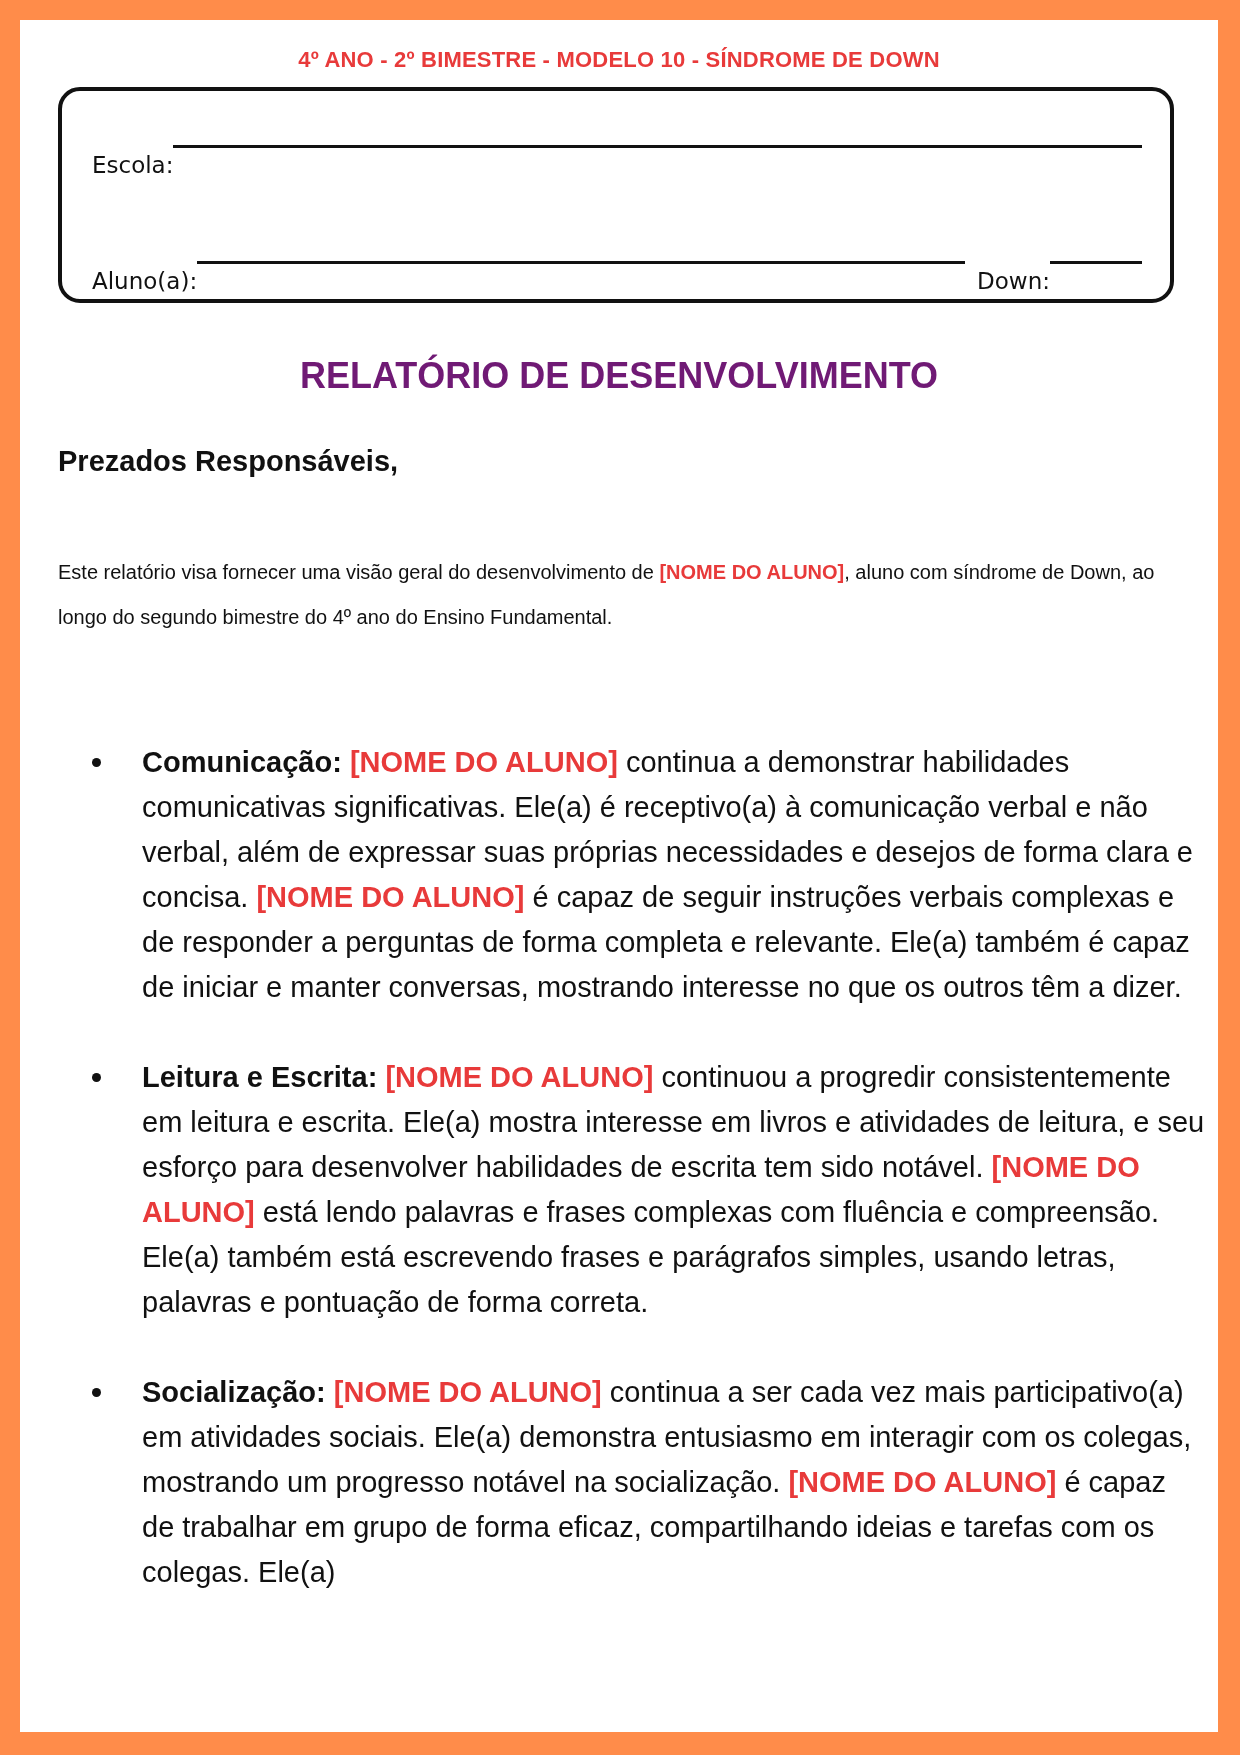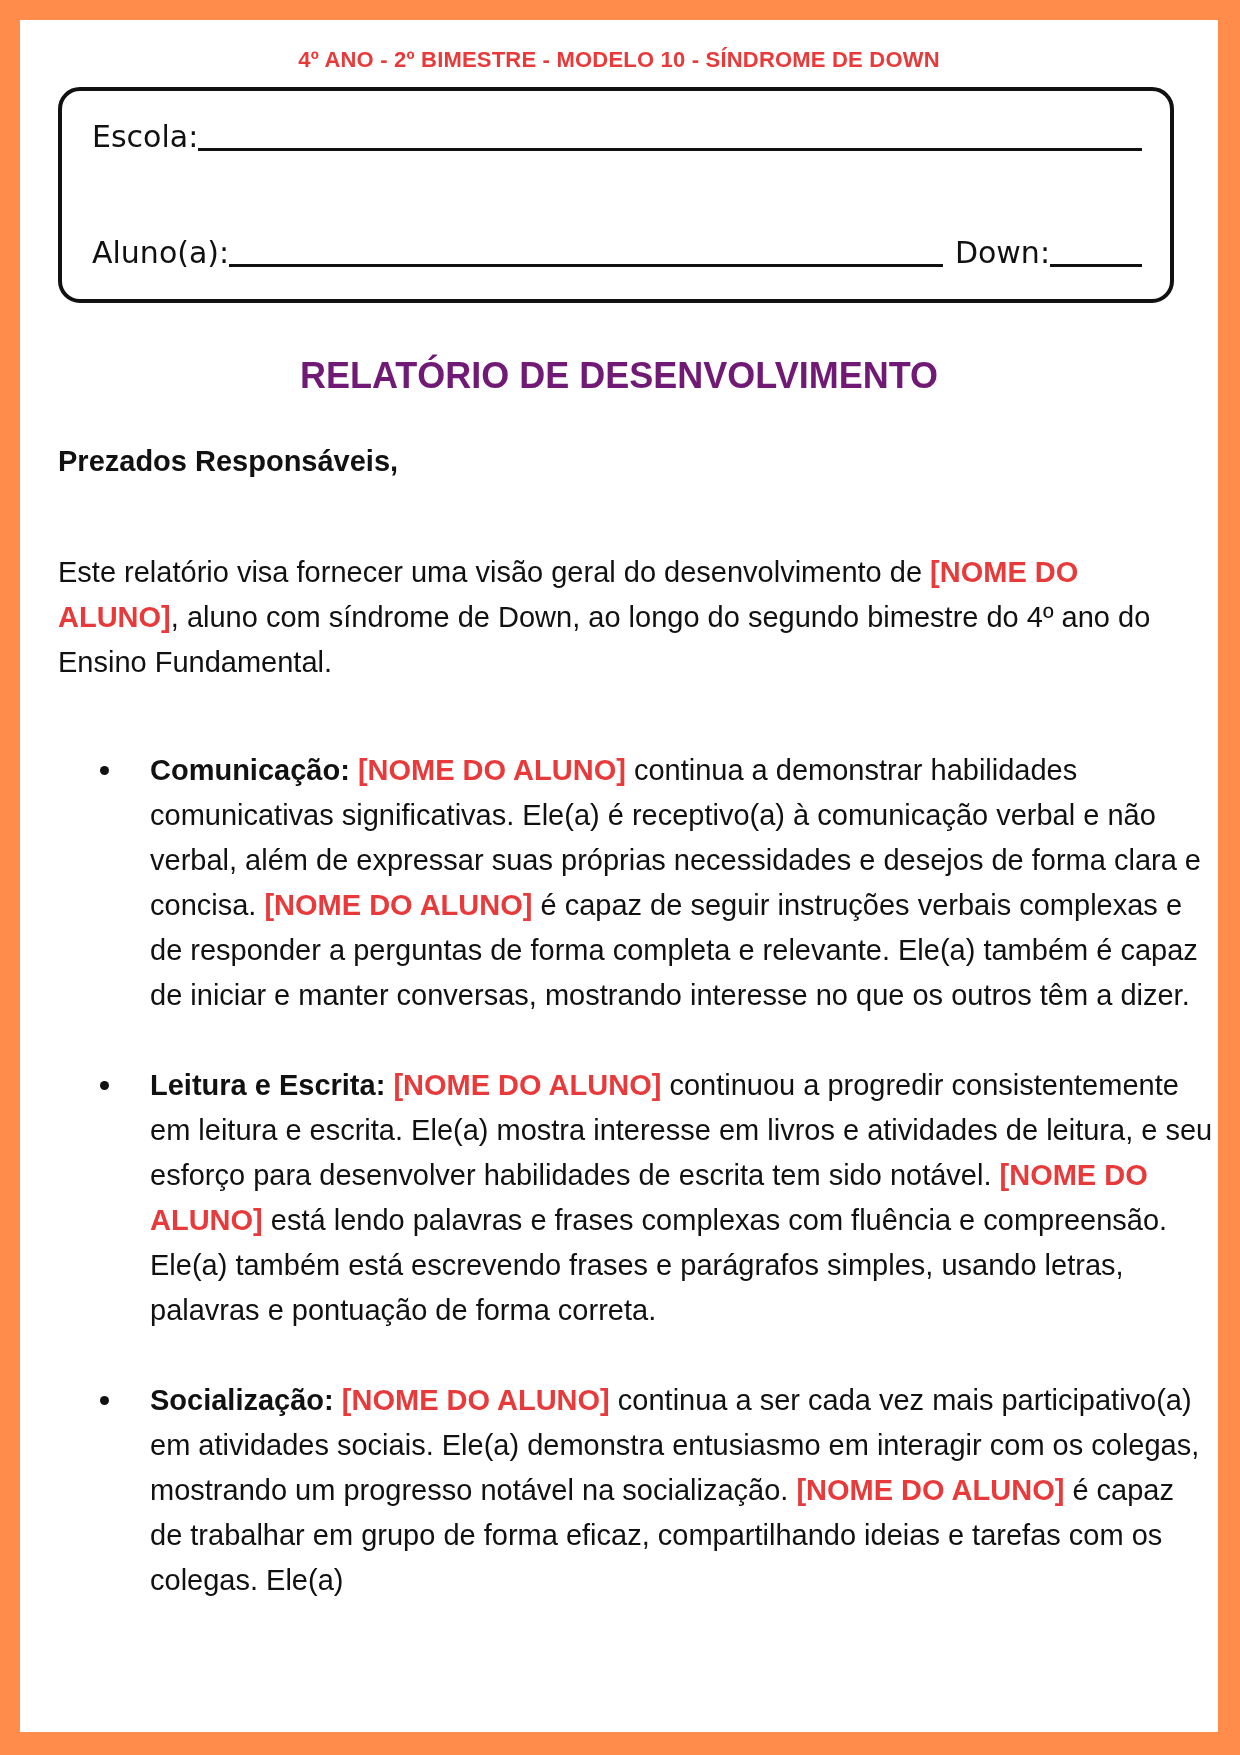--- a/index.html
+++ b/index.html
@@ -32,25 +32,25 @@
       left: 38px; top: 67px;
       width: 1116px; height: 216px;
       border: 4px solid #111;
       border-radius: 22px;
       box-sizing: border-box;
     }
     .field {
       position: absolute;
       left: 30px;
       font-family: "DejaVu Sans", sans-serif;
-      font-size: 30px;
+      font-size: 23px;
       color: #111;
       display: flex;
-      align-items: flex-end;
       height: 40px;
+      margin-top: 28px;
     }
     .field .label { white-space: nowrap; line-height: 40px; }
     .field .line {
       border-bottom: 3px solid #111;
       height: 0;
       margin-bottom: 6px;
     }
     .field-escola { top: 26px; width: 1050px; }
     .field-escola .line { flex: 1; }
     .field-prof { top: 77px; width: 1050px; }
@@ -71,30 +71,30 @@
     .greeting {
       position: absolute;
       left: 38px; top: 425px;
       font-weight: bold;
       font-size: 29px;
     }
     .intro {
       position: absolute;
       left: 38px; top: 530px;
       width: 1130px;
-      font-size: 29px;
+      font-size: 20px;
       line-height: 45px;
     }
     .red { color: #e83a3a; font-weight: bold; }
     .bold { font-weight: bold; }
     .items {
       position: absolute;
       left: 38px; top: 712px;
       width: 1140px;
-      margin: 16px; padding: 0;
+      margin: 8px; padding: 0;
       list-style: none;
     }
     .item {
       position: relative;
       padding-left: 76px;
       font-size: 29px;
       line-height: 45px;
       margin-bottom: 45px;
     }
     .bullet {

